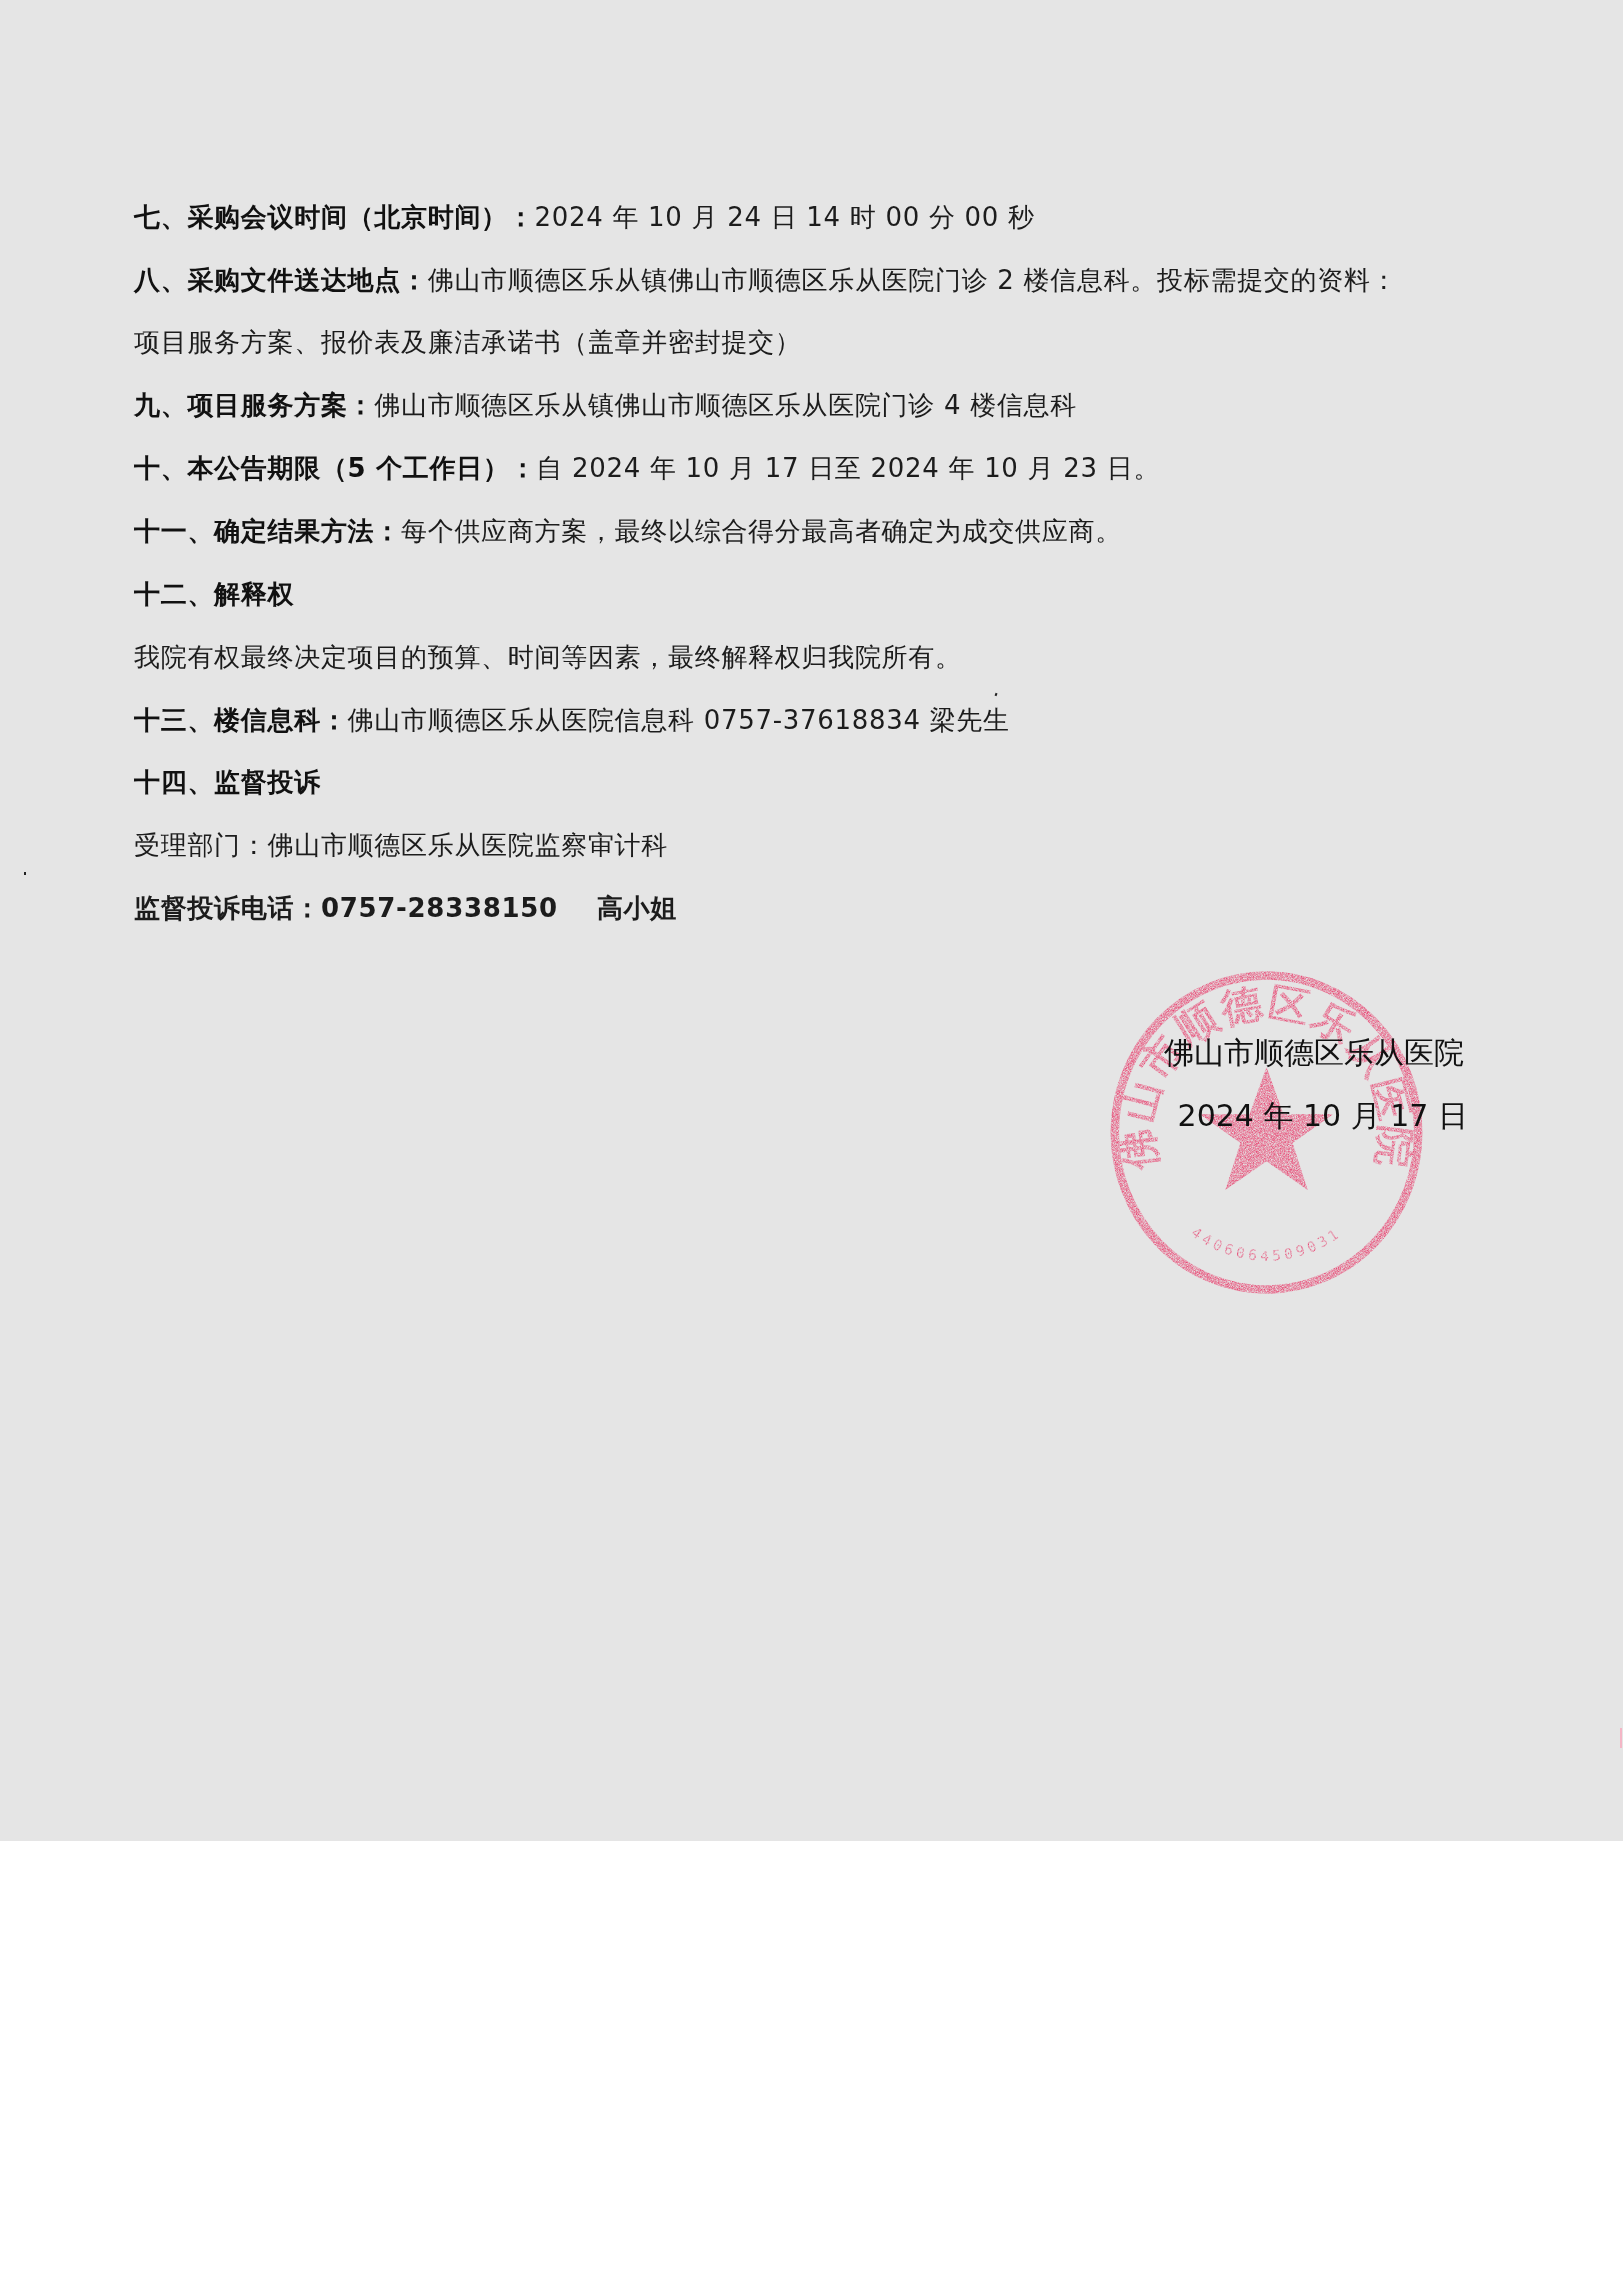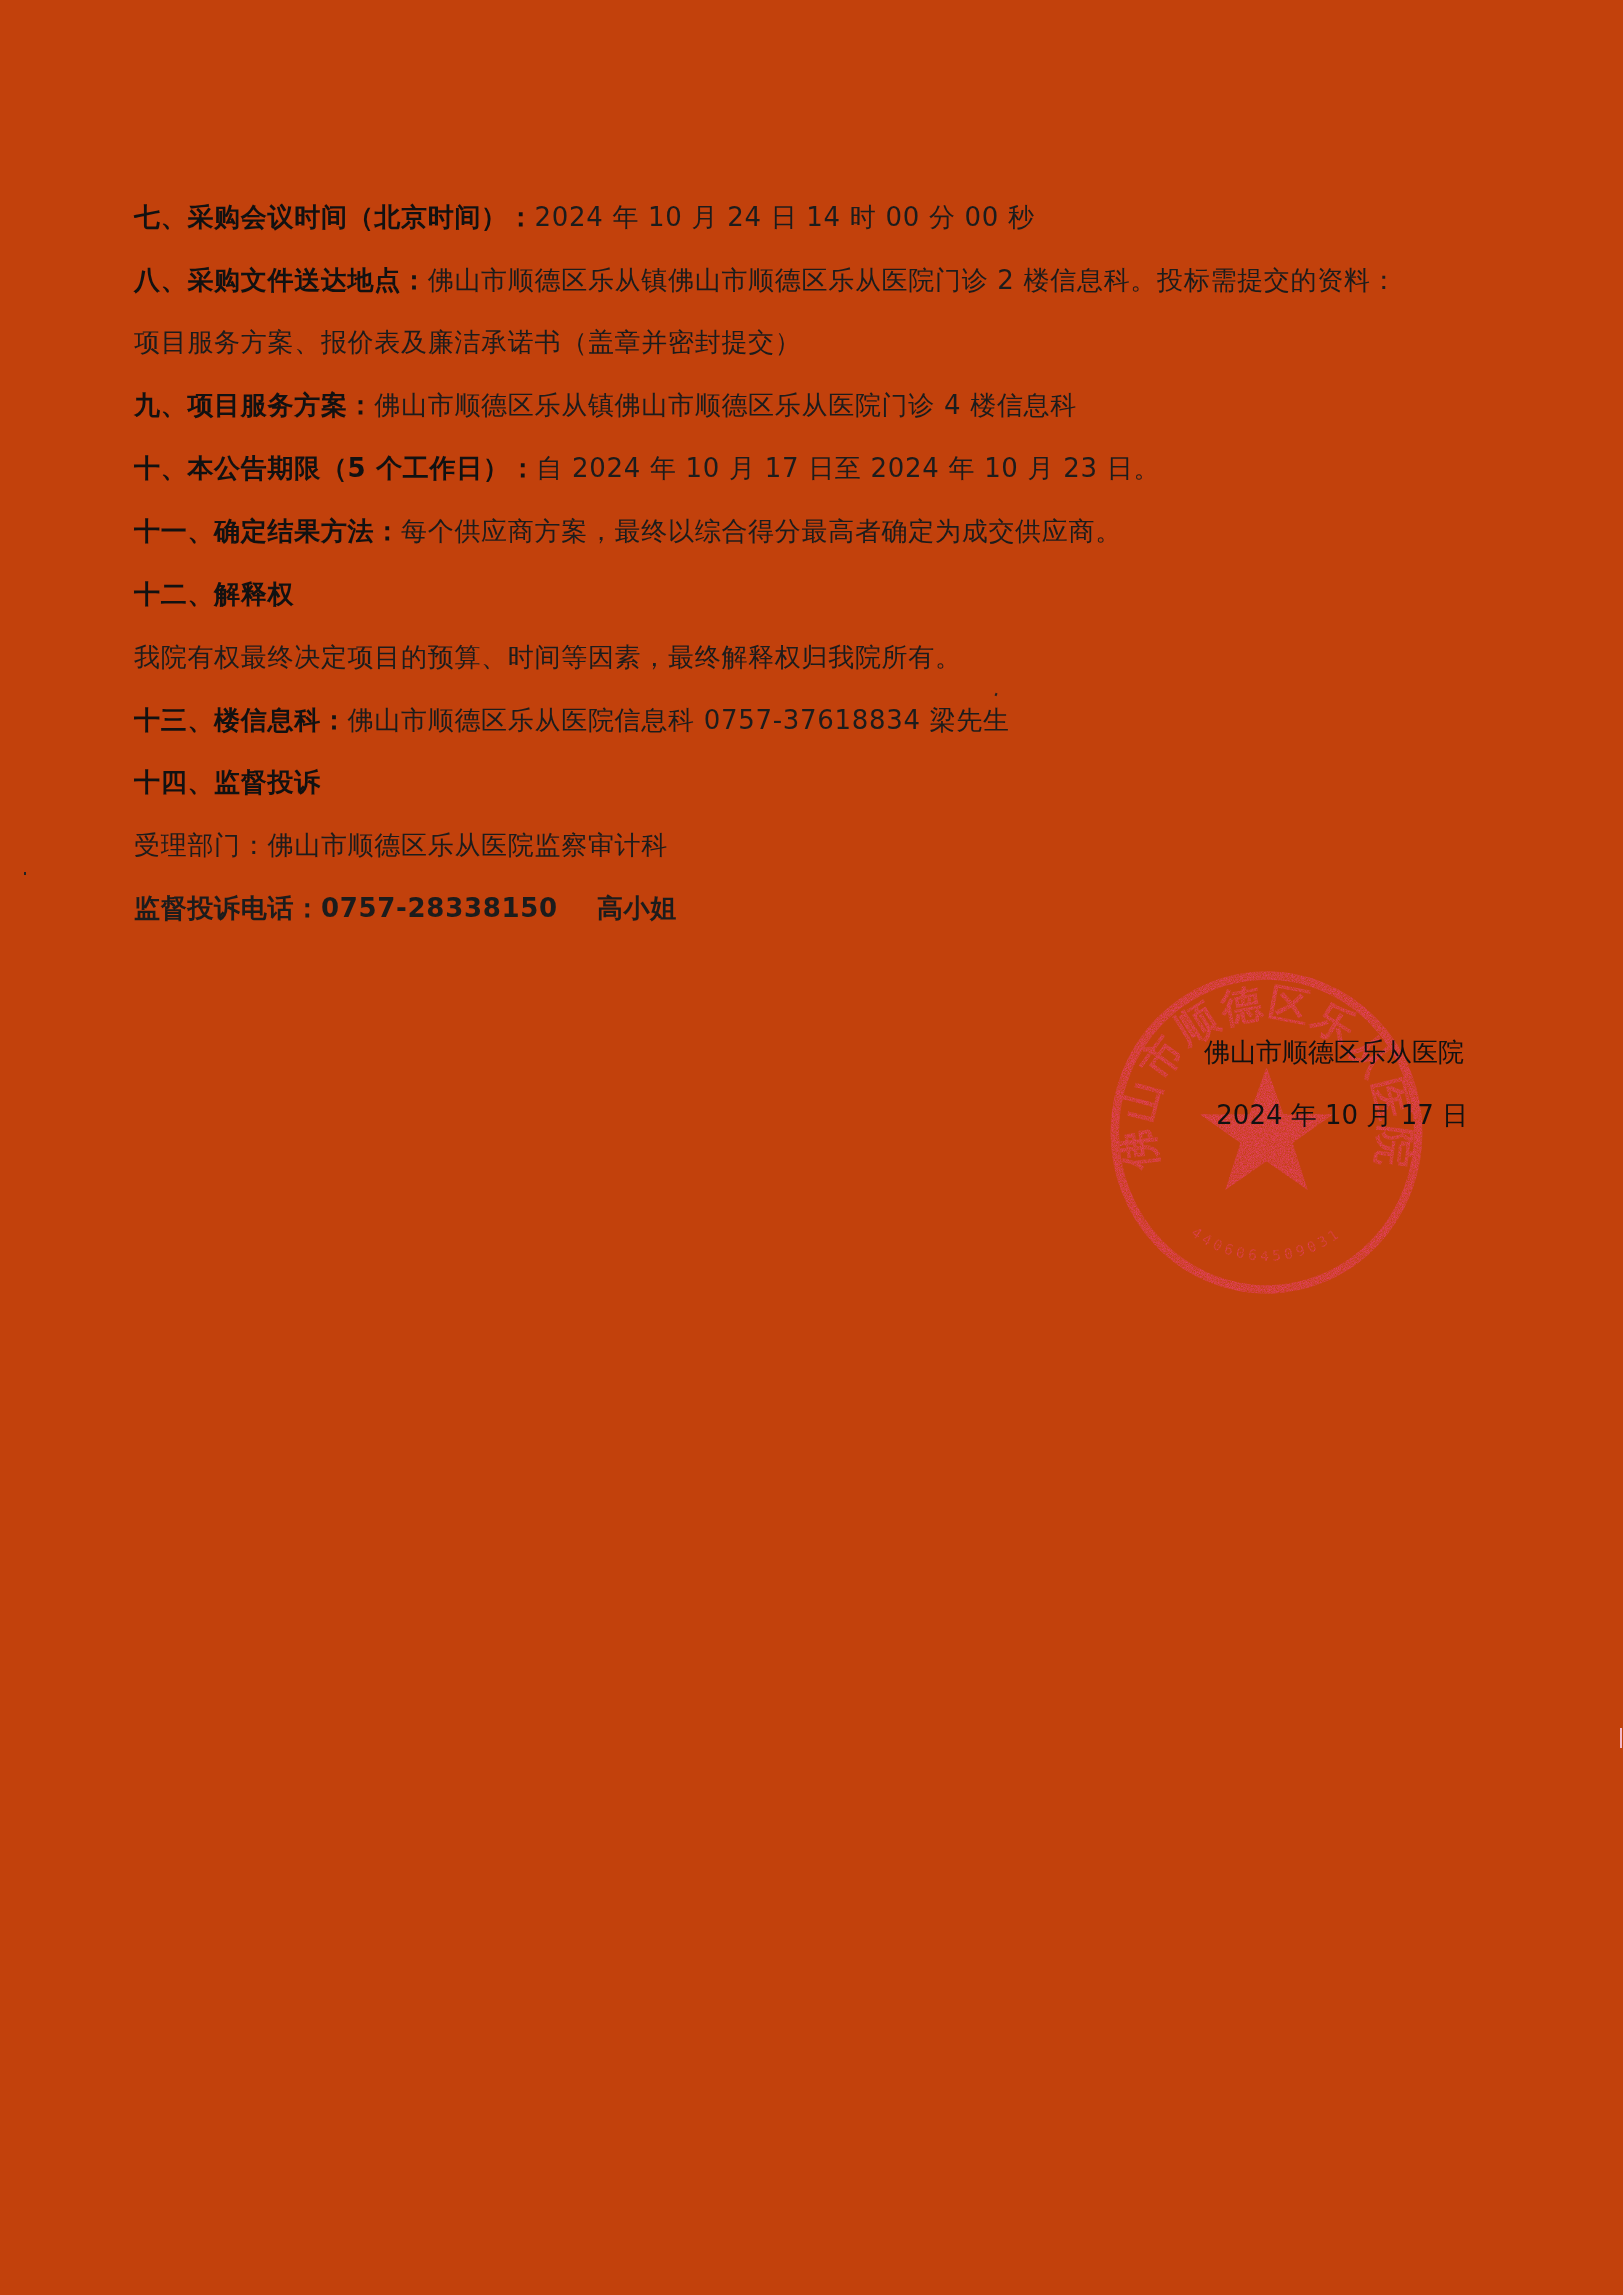--- a/index.html
+++ b/index.html
@@ -11,42 +11,42 @@
     width: 1624px;
     height: 2295px;
     position: relative;
     overflow: hidden;
     font-family: "DejaVu Sans", "Liberation Sans", sans-serif;
     color: #1a1a1a;
   }
   .page {
     position: absolute;
     left: 0; top: 0;
-    width: 1624px; height: 2295px;
-    background: #c2410c;
+    width: 1624px; height: 1841px;
+    background: #e5e5e5;
   }
   .line {
     position: absolute;
     left: 134px;
     font-size: 26px;
     line-height: 39px;
     white-space: nowrap;
     letter-spacing: 0.7px;
   }
   .line .head {
     font-weight: bold;
     color: #111;
   }
   .line .body {
     font-weight: normal;
     color: #1c1c1c;
   }
   .sig {
     position: absolute;
-    font-size: 26px;
+    font-size: 30px;
     line-height: 39px;
     white-space: nowrap;
     color: #111;
     z-index: 3;
   }
   .seal {
     position: absolute;
     left: 1103px;
     top: 969px;
     width: 327px;

